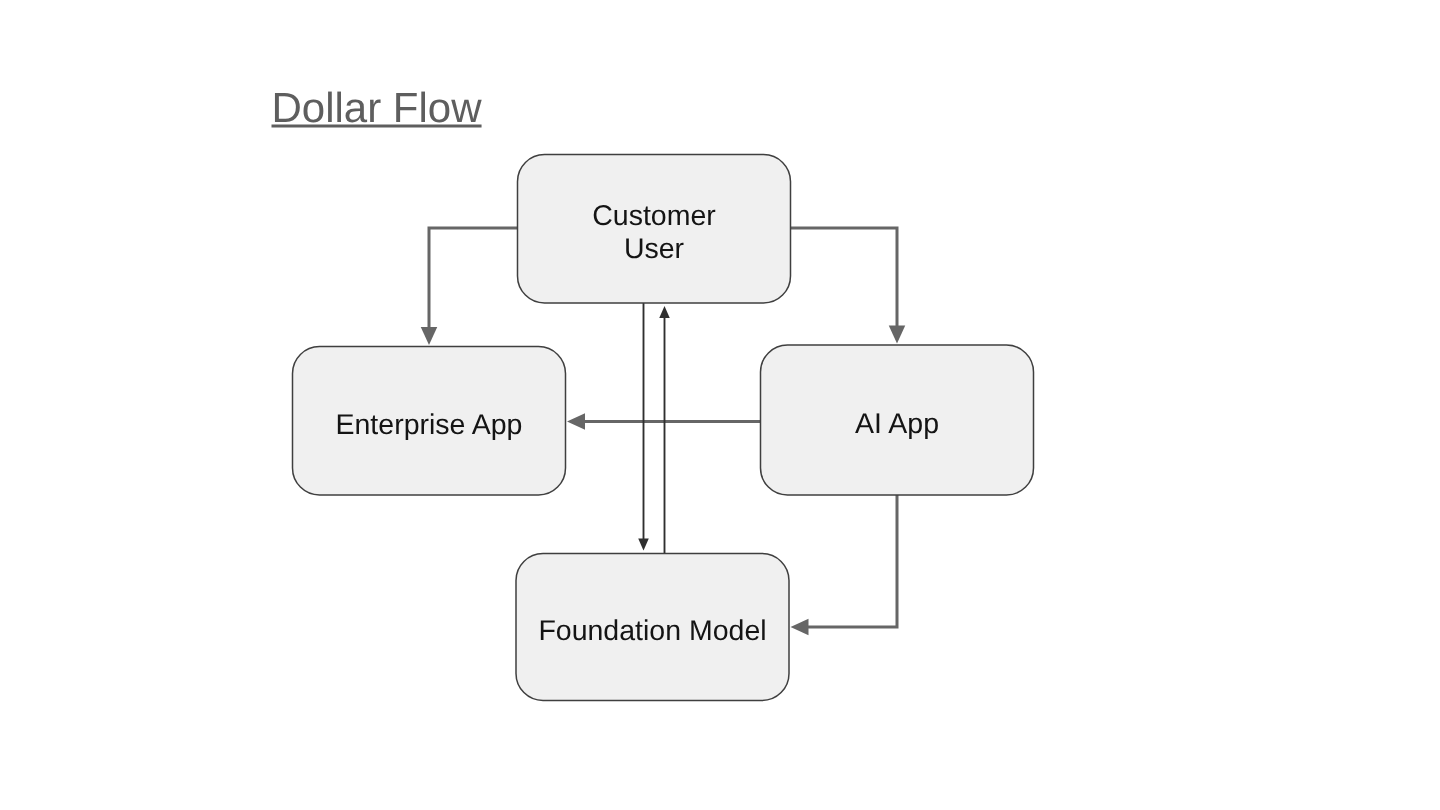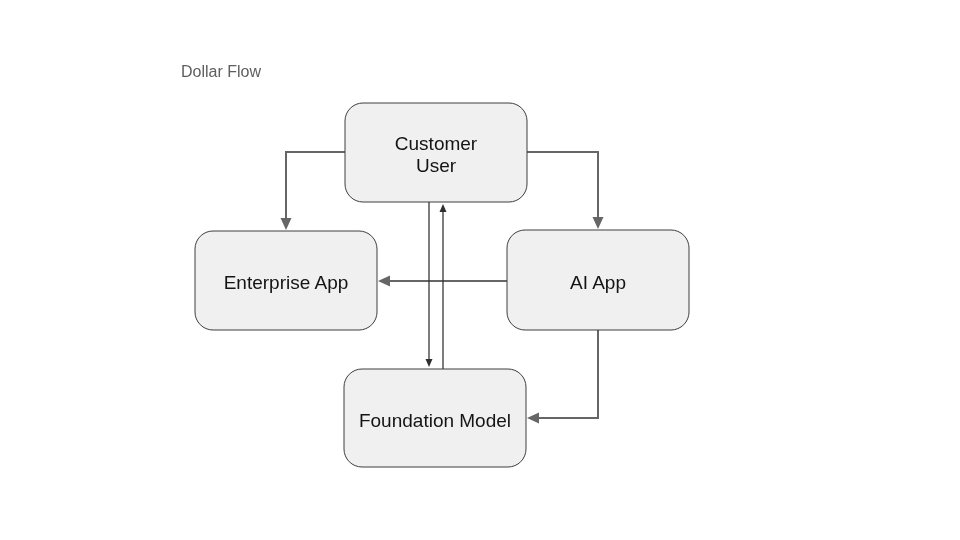--- a/index.html
+++ b/index.html
@@ -10,24 +10,25 @@
     overflow: hidden;
   }
   .slide {
     position: relative;
     width: 960px; height: 540px;
     background: #ffffff;
   }
   .slide-title {
     position: absolute;
     left: 181px; top: 58px;
-    font-size: 16px;
+    font-size: 28px;
     line-height: 27px;
     color: #5e5e5e;
     white-space: nowrap;
+    text-decoration: underline;
   }
   svg.diagram {
     position: absolute;
     left: 0; top: 0;
   }
   .node-label {
     font-family: "Liberation Sans", sans-serif;
     font-size: 19px;
     fill: #141414;
   }

